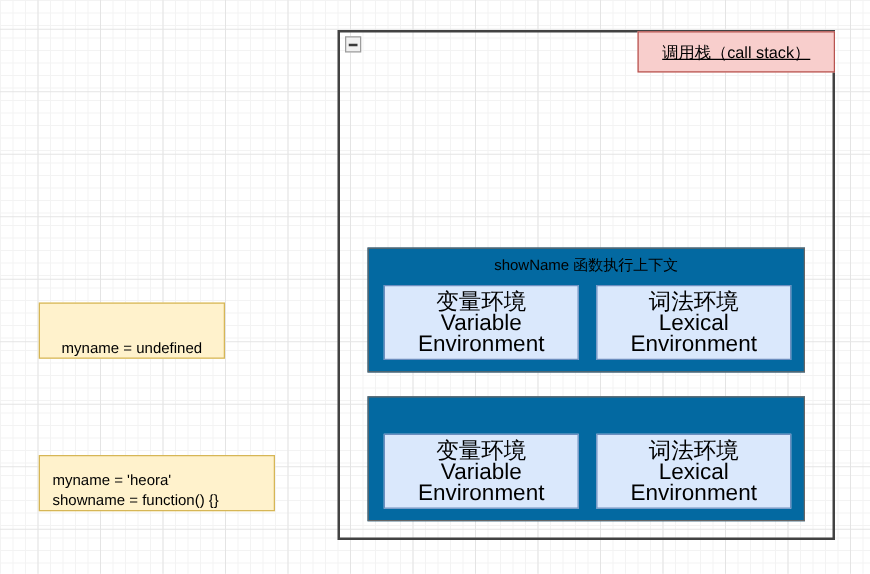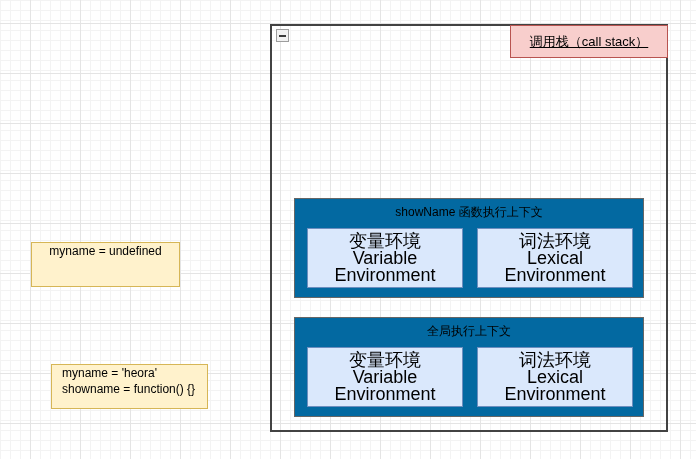--- a/index.html
+++ b/index.html
@@ -73,24 +73,24 @@
     text-align: center; font-size: 18px; line-height: 17px;
   }
   .env-left  { left: 12px; }
   .env-right { left: 182px; }
 
   
   .note-box {
     background: #fff2cc;
     border: 1px solid #d6b656;
     font-size: 12px; line-height: 16px;
-    display: flex; flex-direction: column; justify-content: flex-start;
+    display: flex; flex-direction: column; justify-content: flex-end;
   }
   .note-1 { left: 31px; top: 242px; width: 149px; height: 45px; align-items: center; text-align: center; }
-  .note-2 { left: 31px; top: 364px; width: 157px; height: 45px; padding-left: 10px; align-items: flex-start; text-align: left; margin-left: 20px; }
+  .note-2 { left: 31px; top: 364px; width: 189px; height: 45px; padding-left: 10px; align-items: flex-start; text-align: left; }
 </style>
 </head>
 <body>
 
 <div class="abs note-box note-1">
   <div>myname = undefined</div>
 </div>
 
 <div class="abs note-box note-2">
   <div>myname = 'heora'</div>
@@ -113,21 +113,20 @@
       <div>变量环境</div>
       <div>Variable Environment</div>
     </div>
     <div class="abs env-box env-right">
       <div>词法环境</div>
       <div>Lexical Environment</div>
     </div>
   </div>
 
   <div class="abs ctx-box ctx-global">
-    <div class="ctx-title">全局执行上下文</div>
     <div class="abs env-box env-left">
       <div>变量环境</div>
       <div>Variable Environment</div>
     </div>
     <div class="abs env-box env-right">
       <div>词法环境</div>
       <div>Lexical Environment</div>
     </div>
   </div>
 

